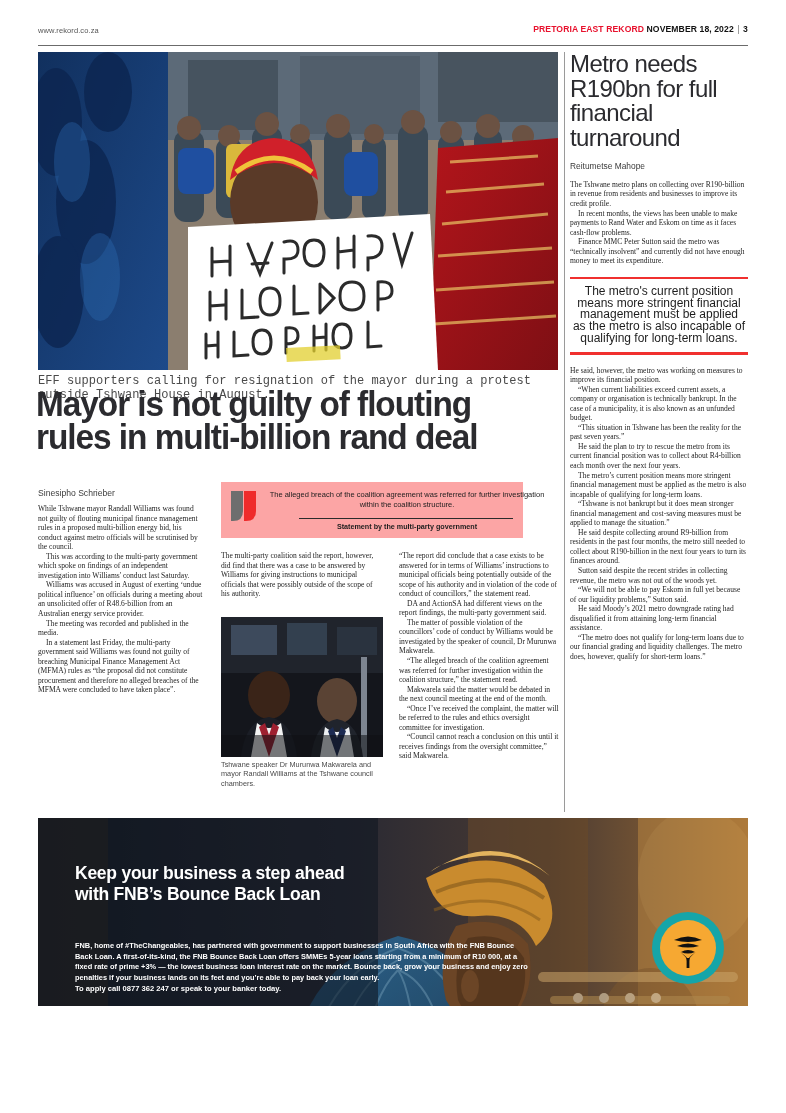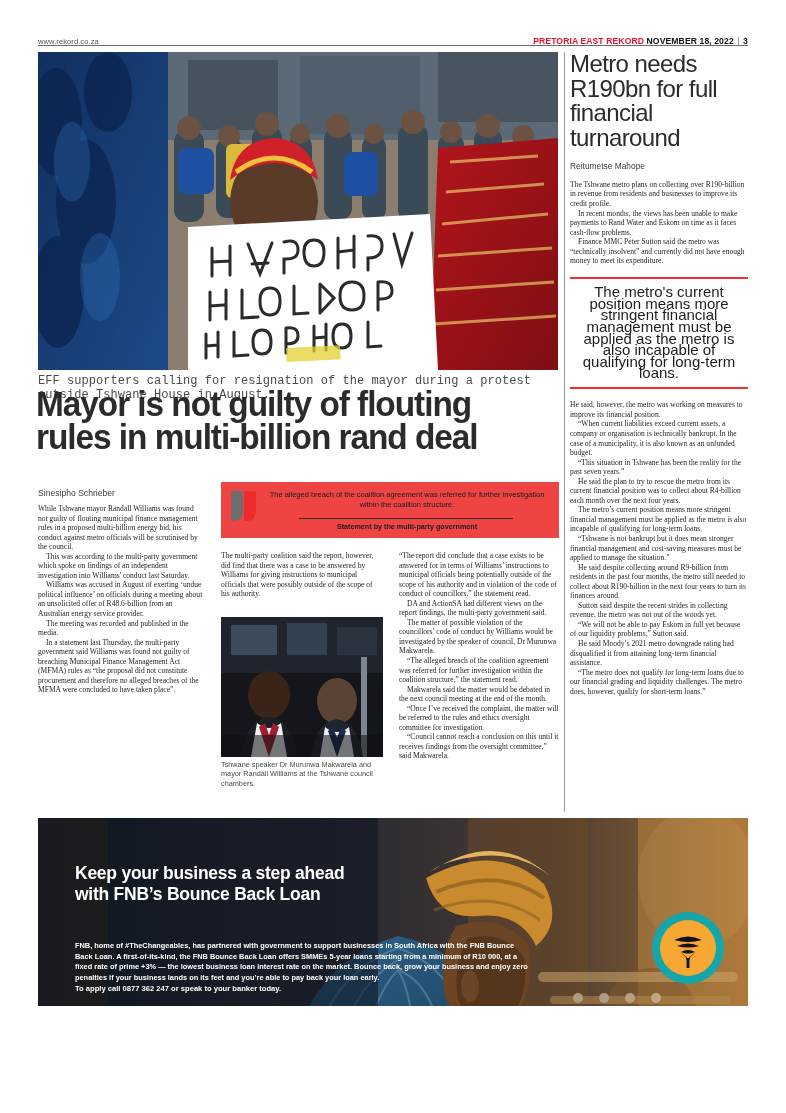--- a/index.html
+++ b/index.html
@@ -5,21 +5,21 @@
   html,body{margin:0;padding:0;background:#ffffff;}
   body{
     width:786px;height:1113px;position:relative;overflow:hidden;
     font-family:"Liberation Serif", serif;color:#1a1a1a;
   }
   .page{position:absolute;inset:0;background:#fff;}
 
   
   .masthead{
     position:absolute;left:38px;top:24px;width:710px;height:22px;
-    display:flex;align-items:flex-end;justify-content:space-between;gap:44px;
+    display:flex;align-items:flex-start;justify-content:space-between;gap:44px;
   }
   .site-url{
     font-family:"Liberation Sans",sans-serif;font-size:7.5px;color:#555;
     letter-spacing:.1px;padding-top:2px;
   }
   .masthead-right{
     font-family:"Liberation Sans",sans-serif;font-size:8.6px;font-weight:bold;
     letter-spacing:.1px;color:#111;white-space:nowrap;
   }
   .masthead-right .brand{color:#e8112d;}
@@ -64,22 +64,22 @@
   }
   .bodycol p{margin:0;text-indent:8px;}
   .bodycol p.first{text-indent:0;}
 
   .col1{position:absolute;left:38px;top:504px;width:167px;}
   .col2{position:absolute;left:221px;top:551px;width:162px;}
   .col3{position:absolute;left:399px;top:551px;width:160px;}
 
   
   .quotebox{
-    position:absolute;left:221px;top:482px;width:338px;height:56px;
-    background:#ef4444;
+    position:absolute;left:221px;top:482px;width:302px;height:56px;
+    background:#fca5a5;
   }
   .qmark{
     position:absolute;left:10px;top:9px;width:26px;height:30px;
   }
   .qtext{
     position:absolute;left:44px;top:8px;width:284px;
     font-family:"Liberation Sans",sans-serif;font-size:7.5px;line-height:9.6px;
     text-align:center;color:#1d1d1d;
   }
   .qrule{position:absolute;left:78px;top:36px;width:214px;height:1px;background:#2b2b2b;}
@@ -110,21 +110,21 @@
     font-family:"Liberation Serif",serif;font-size:7.55px;line-height:9.55px;color:#1d1d1d;
   }
   .side-body p{margin:0;text-indent:8px;}
   .side-body p.first{text-indent:0;}
 
   .side-pull{
     margin:11px 0 11px 0;
   }
   .rulered{height:2.4px;background:#f0302f;width:100%;}
   .side-pull-text{
-    font-family:"Liberation Sans",sans-serif;font-size:15px;line-height:11.6px;
+    font-family:"Liberation Sans",sans-serif;font-size:12px;line-height:11.6px;
     text-align:center;color:#1d1d1d;padding:7px 2px 8px 2px;
   }
 
   
   .advert{
     position:absolute;left:38px;top:818px;width:710px;height:188px;overflow:hidden;
     background:#1b2230;
   }
   .ad-head{
     position:absolute;left:37px;top:45px;width:430px;
@@ -301,21 +301,21 @@
     <div>rules in multi-billion rand deal</div>
   </div>
 
   <div class="byline">Sinesipho Schrieber</div>
 
   <div class="bodycol col1">
     <p class="first">While Tshwane mayor Randall Williams was found not guilty of flouting municipal finance management rules in a proposed multi-billion energy bid, his conduct against metro officials will be scrutinised by the council.</p>
     <p>This was according to the multi-party government which spoke on findings of an independent investigation into Williams' conduct last Saturday.</p>
     <p>Williams was accused in August of exerting ‘undue political influence’ on officials during a meeting about an unsolicited offer of R48.6-billion from an Australian energy service provider.</p>
     <p>The meeting was recorded and published in the media.</p>
-    <p>In a statement last Thursday, the multi-party government said Williams was found not guilty of breaching Municipal Finance Management Act (MFMA) rules as “the proposal did not constitute procurement and therefore no alleged breaches of the MFMA were concluded to have taken place”.</p>
+    <p>In a statement last Friday, the multi-party government said Williams was found not guilty of breaching Municipal Finance Management Act (MFMA) rules as “the proposal did not constitute procurement and therefore no alleged breaches of the MFMA were concluded to have taken place”.</p>
   </div>
 
   <div class="quotebox">
     <span class="qmark">
       <svg width="26" height="30" viewBox="0 0 26 30">
         <path d="M0 0 L12 0 L12 20 Q12 30 2 30 L0 30 Z" fill="#6e6e6e"></path>
         <path d="M13 0 L25 0 L25 20 Q25 30 15 30 L13 30 Z" fill="#ef2b2b"></path>
       </svg>
     </span>
     <div class="qtext">The alleged breach of the coalition agreement was referred for further investigation within the coalition structure.</div>

